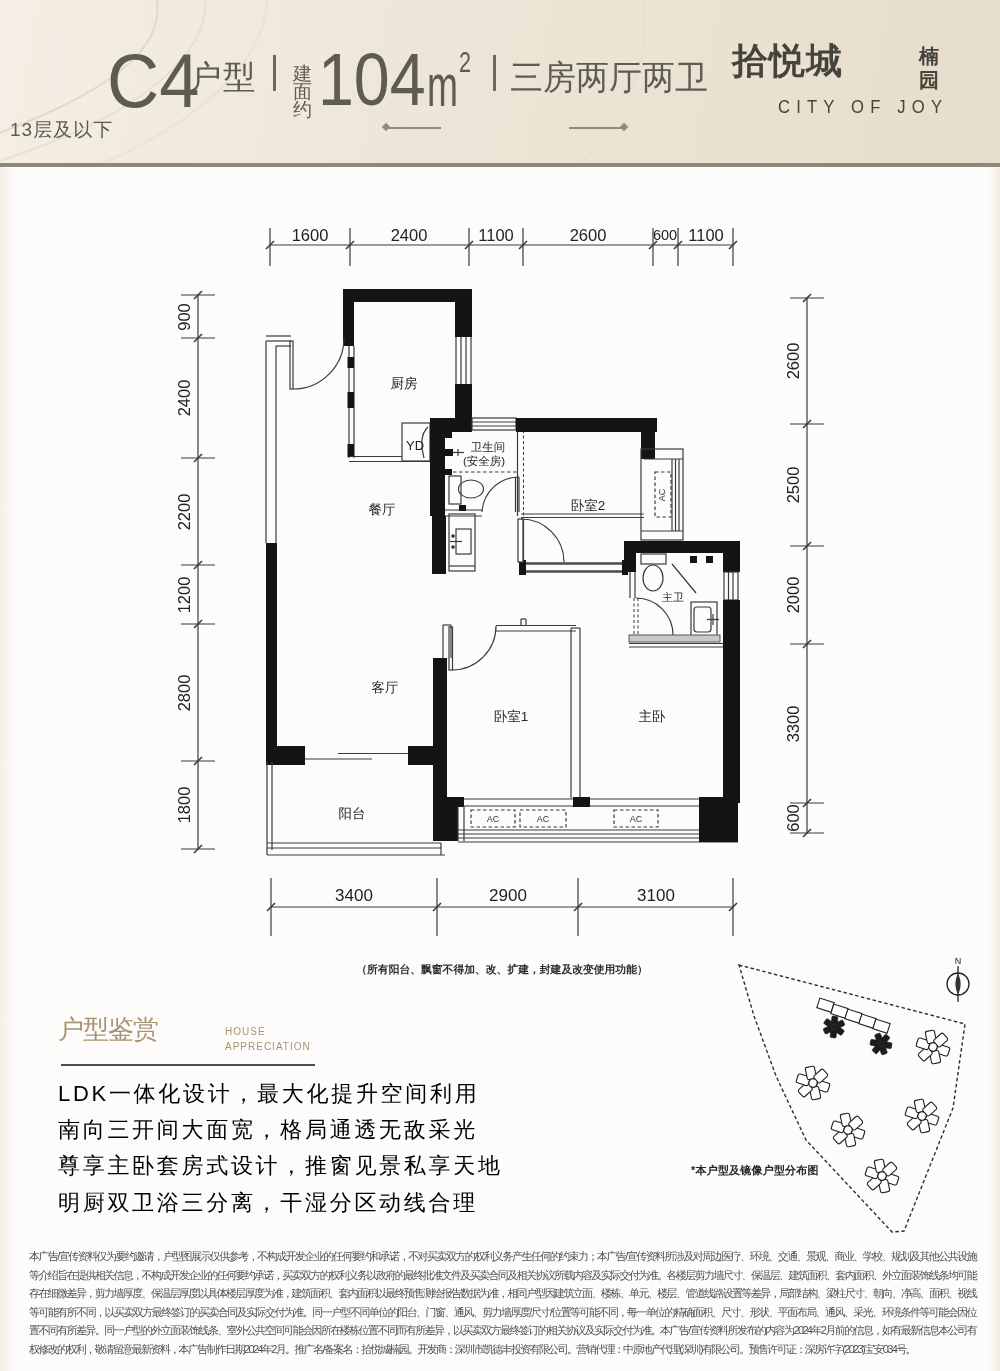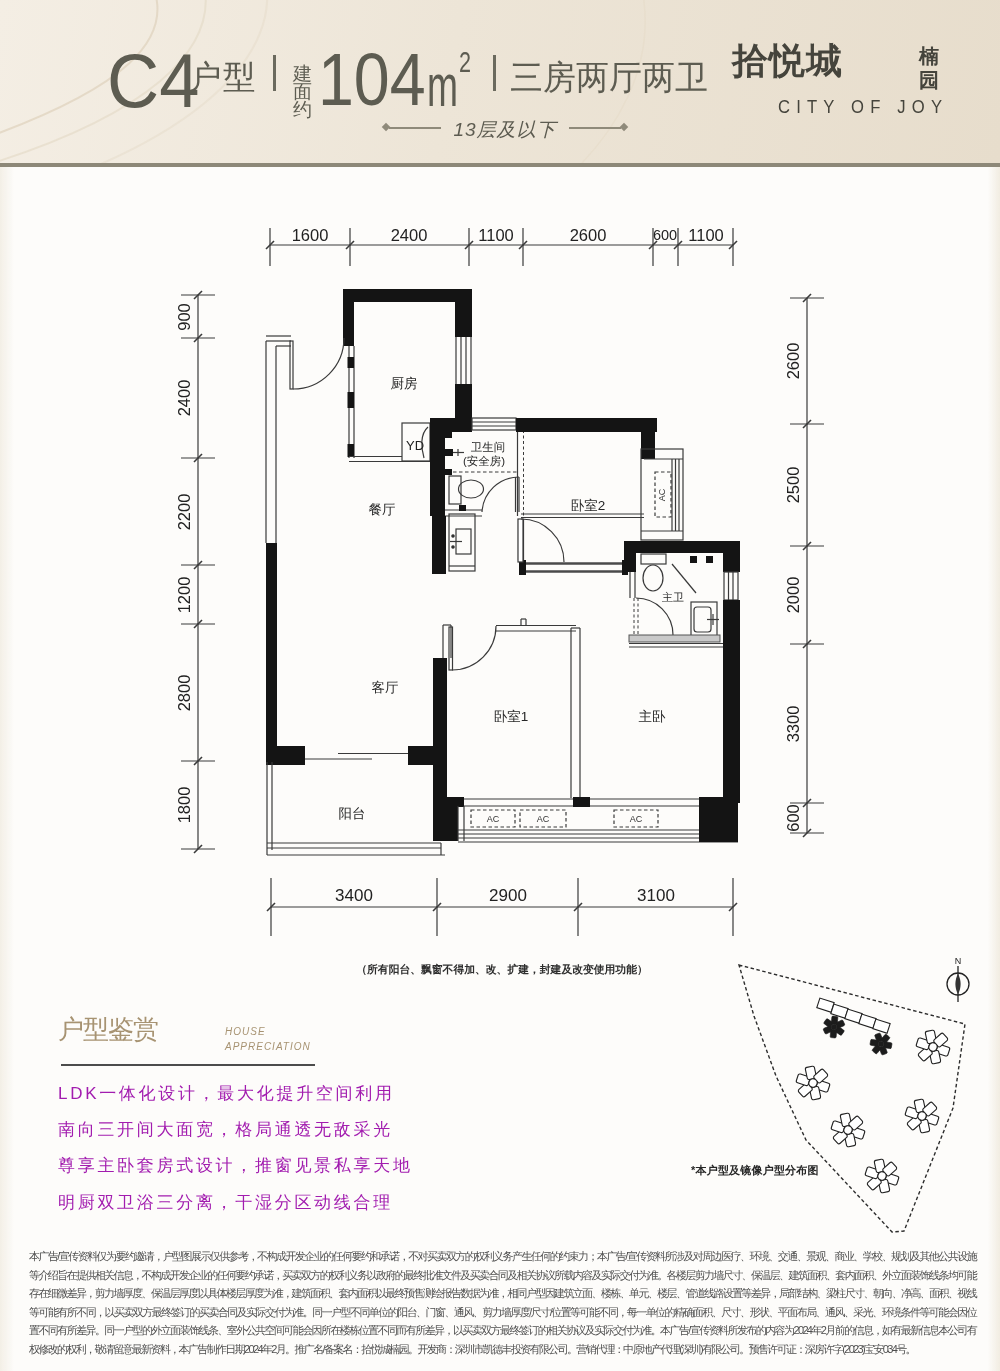--- a/index.html
+++ b/index.html
@@ -10,31 +10,31 @@
   .hd{position:absolute;color:#5d5c51;}
   .c4{left:107px;top:37px;font-size:76px;color:#5d5c51;transform:scaleX(0.95);transform-origin:0 0;}
   .huxing{left:189px;top:56px;font-size:32.5px;letter-spacing:1.5px;text-align:center;}
   .vbar1{left:273px;top:55px;width:2.5px;height:36px;background:#6b6a5e;}
   .jianmian{left:293px;top:65px;font-size:19px;line-height:17.8px;width:20px;}
   .n104{left:318px;top:36px;font-size:75px;transform:scaleX(0.86);transform-origin:0 0;}
   .m2{left:427px;top:51px;font-size:60px;transform:scaleX(0.62);transform-origin:0 0;}
   .sup2{left:459px;top:45px;font-size:30px;transform:scaleX(0.72);transform-origin:0 0;}
   .vbar2{left:493px;top:55px;width:2.5px;height:36px;background:#6b6a5e;}
   .sanfang{left:510px;top:55px;font-size:34px;letter-spacing:0px;transform:scaleX(0.97);transform-origin:0 0;}
-  .floor13{left:10px;top:117px;width:990px;text-align:center;font-size:19px;color:#5c5b50;letter-spacing:1px;font-style:italic;}
+  .floor13{left:10px;top:117px;width:990px;text-align:left;font-size:19px;color:#5c5b50;letter-spacing:1px;}
   .logo{position:absolute;color:#45443c;}
   .logo-cn{left:732px;top:37px;font-size:36px;font-weight:bold;letter-spacing:1px;}
   .logo-nan{left:919px;top:44px;font-size:20px;line-height:24px;font-weight:bold;width:21px;}
   .logo-en{left:778px;top:97px;font-size:17.5px;letter-spacing:6.5px;word-spacing:0px;transform:scaleX(0.95);transform-origin:0 0;}
   svg{position:absolute;left:0;top:0;}
   .note{position:absolute;left:0;top:963px;width:1004px;text-align:center;font-size:10.8px;color:#2e2e2e;font-weight:bold;letter-spacing:0px;}
   .apprec-cn{position:absolute;left:58px;top:1012px;font-size:26px;color:#a79372;letter-spacing:-1px;}
-  .apprec-en{position:absolute;left:225px;top:1024px;font-size:10px;color:#a79372;letter-spacing:1px;line-height:15px;font-style:italic;}
+  .apprec-en{position:absolute;left:225px;top:1024px;font-size:10px;color:#a79372;letter-spacing:1px;line-height:15px;}
   .apprec-line{position:absolute;left:61px;top:1064px;width:254px;height:1.7px;background:#4c4c4c;}
-  .features{position:absolute;left:58px;top:1076px;font-size:17px;color:#a21caf;line-height:36.2px;letter-spacing:2.7px;}
+  .features{position:absolute;left:58px;top:1076px;font-size:22px;color:#000000;line-height:36.2px;letter-spacing:2.7px;}
   .starnote{position:absolute;left:691px;top:1163px;font-size:11px;font-weight:bold;color:#262626;letter-spacing:0.2px;}
   .disclaimer{position:absolute;left:29px;top:1247px;width:947px;font-size:11px;line-height:18.5px;color:#4e4e4e;text-align:justify;letter-spacing:-1.65px;}
 </style>
 </head>
 <body>
 
 <div class="header"></div>
 
 <svg width="1000" height="163" viewBox="0 0 1000 163" style="left:0;top:0;">
 <path d="M-20,140 C120,90 180,40 150,-20" fill="none" stroke="#ded2bc" stroke-width="2" opacity="0.7"></path>

